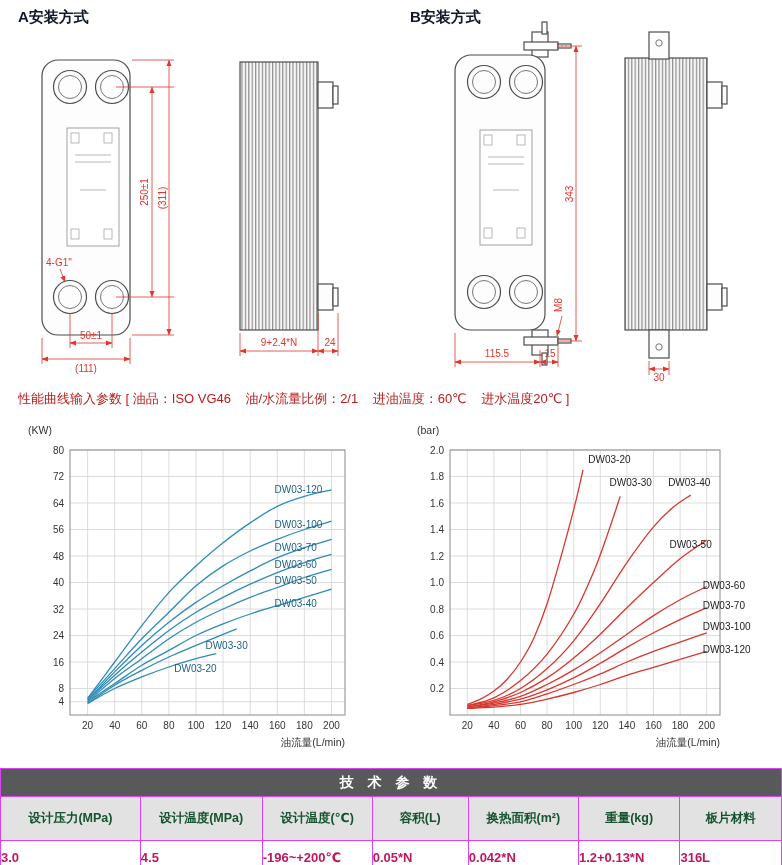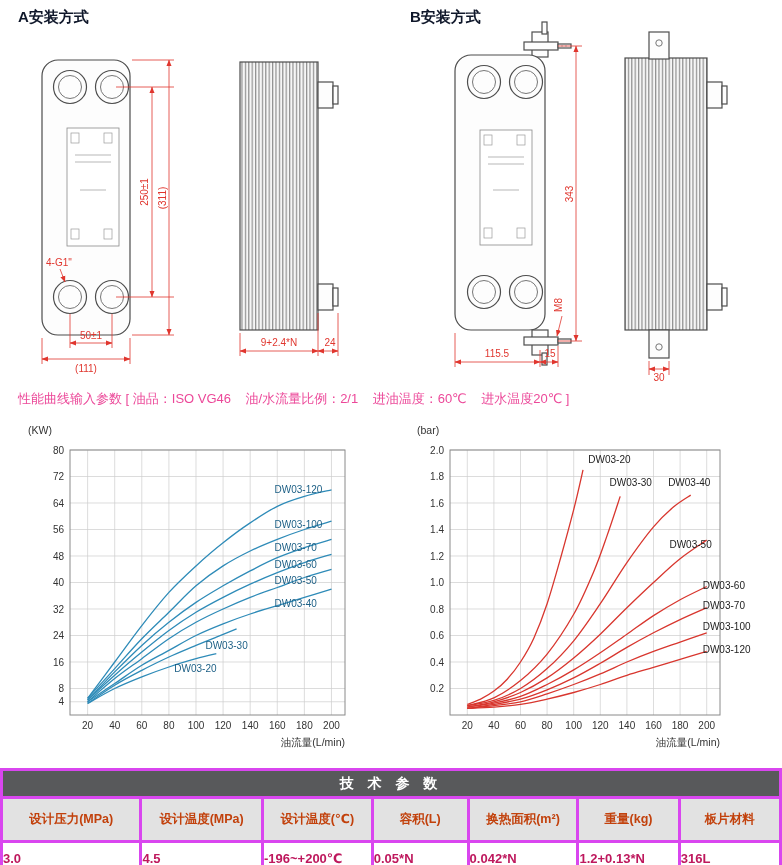--- a/index.html
+++ b/index.html
@@ -5,35 +5,35 @@
   * { margin:0; padding:0; box-sizing:border-box; }
   html,body { background:#fff; }
   body { font-family:"Liberation Sans","DejaVu Sans",sans-serif; }
   .page { position:relative; width:782px; height:865px; background:#fff; overflow:hidden; }
   .sec-title { position:absolute; top:8px; font-size:15px; font-weight:bold; color:#0f172a; }
   #title-a { left:18px; }
   #title-b { left:410px; }
   .drawing { position:absolute; top:0; }
   #drawing-a { left:0; }
   #drawing-b { left:400px; }
-  .perf-note { position:absolute; left:18px; top:390px; font-size:13px; color:#ec4899; white-space:pre; }
+  .perf-note { position:absolute; left:18px; top:390px; font-size:13px; color:#b91c1c; white-space:pre; }
   .chart { position:absolute; top:418px; }
   #chart-left { left:15px; }
   #chart-right { left:405px; }
   svg text { font-family:"Liberation Sans","DejaVu Sans",sans-serif; }
   .dim { font-size:10px; fill:#e0362e; }
   .dl { stroke:#e0362e; stroke-width:0.8; fill:none; }
   .s1 { fill:#fdfdfd; stroke:#4d4d4d; stroke-width:1.2; }
   .s2 { fill:none; stroke:#777; stroke-width:1; }
   .np { fill:#fff; stroke:#8a8a8a; stroke-width:0.8; }
   .mk { fill:none; stroke:#9a9a9a; stroke-width:0.7; }
   table.params { position:absolute; left:0; top:768px; width:782px; border-collapse:collapse; table-layout:fixed; }
-  .params th, .params td { border:3px solid #d946ef; vertical-align:middle; }
+  .params th, .params td { border:1px solid #d946ef; vertical-align:middle; }
   .tbl-title { background:#58595b; color:#fff; font-size:14px; font-weight:bold; letter-spacing:5px; height:28px; }
-  .head-row th { background:#e2e2e2; font-size:12.5px; font-weight:bold; height:44px; color:#c2410c; }
+  .head-row th { background:#e2e2e2; font-size:12.5px; font-weight:bold; height:44px; color:#14532d; }
   .val-row td { background:#fff; font-size:13px; font-weight:bold; height:33px; color:#be185d; }
 </style>
 </head>
 <body>
 
 <div class="page">
 
   <div id="title-a" class="sec-title">A安装方式</div>
   <div id="title-b" class="sec-title">B安装方式</div>
 

